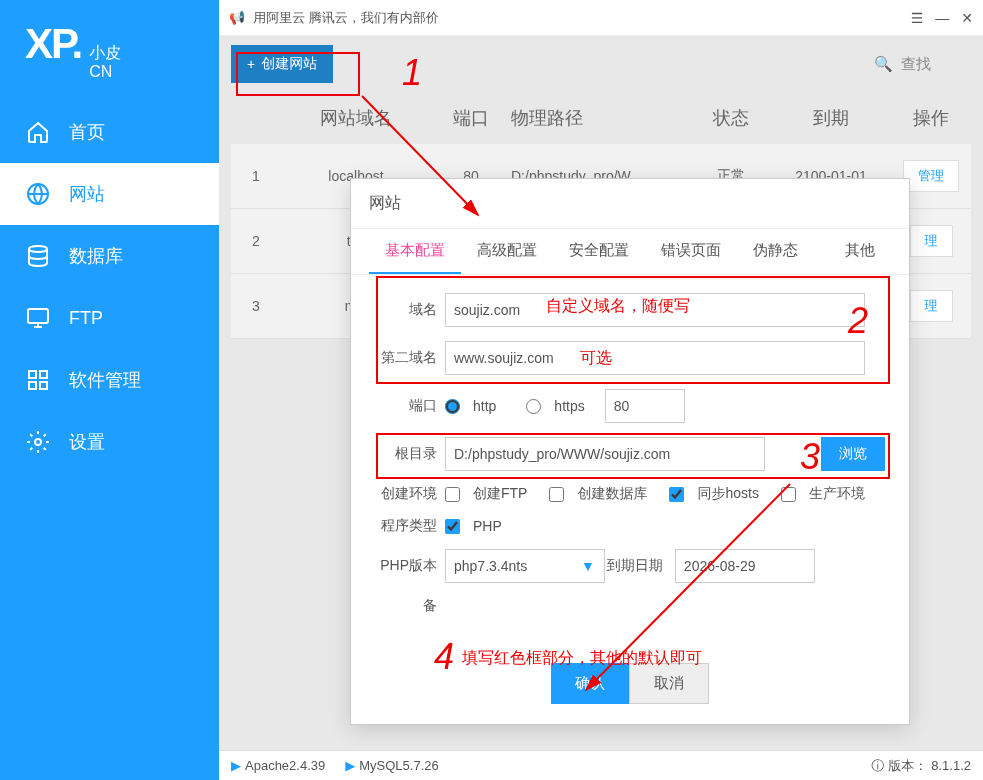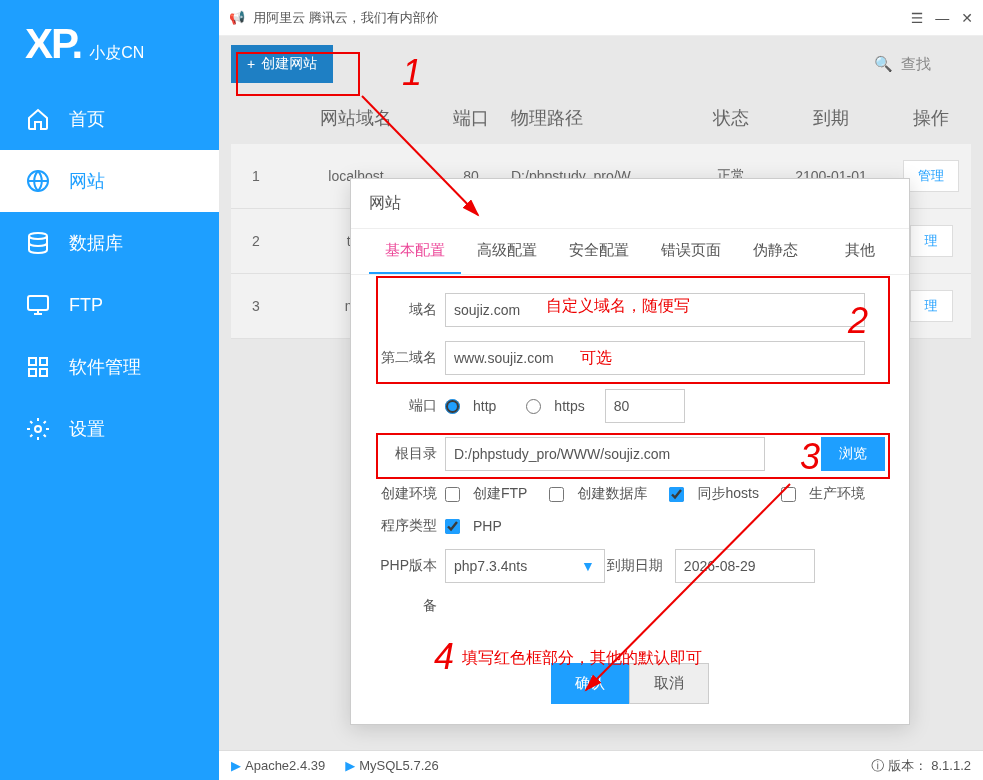--- a/index.html
+++ b/index.html
@@ -4,21 +4,21 @@
   <style>
     * { margin: 0; padding: 0; box-sizing: border-box; font-family: "Microsoft YaHei", "PingFang SC", Arial, sans-serif; }
     body { width: 983px; height: 780px; background: #f5f5f5; position: relative; overflow: hidden; }
     
     .container { display: flex; width: 100%; height: 100%; background: #fff; }
     
     
     .sidebar { width: 228px; background: #1e9fff; color: #fff; display: flex; flex-direction: column; }
     .logo { padding: 20px 25px; display: flex; align-items: baseline; }
     .logo-xp { font-size: 42px; font-weight: bold; letter-spacing: -2px; }
-    .logo-sub { display: flex; flex-direction: row; margin-left: 8px; font-size: 16px; line-height: 1.2; }
+    .logo-sub { display: flex; flex-direction: column; margin-left: 8px; font-size: 16px; line-height: 1.2; }
     .sidebar-item { display: flex; align-items: center; padding: 18px 25px; font-size: 18px; cursor: pointer; }
     .sidebar-item.active { background: #fff; color: #1e9fff; }
     .sidebar-icon { width: 26px; height: 26px; margin-right: 18px; display: flex; align-items: center; justify-content: center; }
     .sidebar-icon svg { width: 24px; height: 24px; stroke: currentColor; fill: none; stroke-width: 2; }
     
     
     .main { flex: 1; display: flex; flex-direction: column; background: #e8e8e8; position: relative; }
     
     .titlebar { height: 36px; background: #fff; display: flex; align-items: center; padding: 0 10px; border-bottom: 1px solid #eee; }
     .titlebar-left { flex: 1; display: flex; align-items: center; font-size: 13px; color: #555; }

